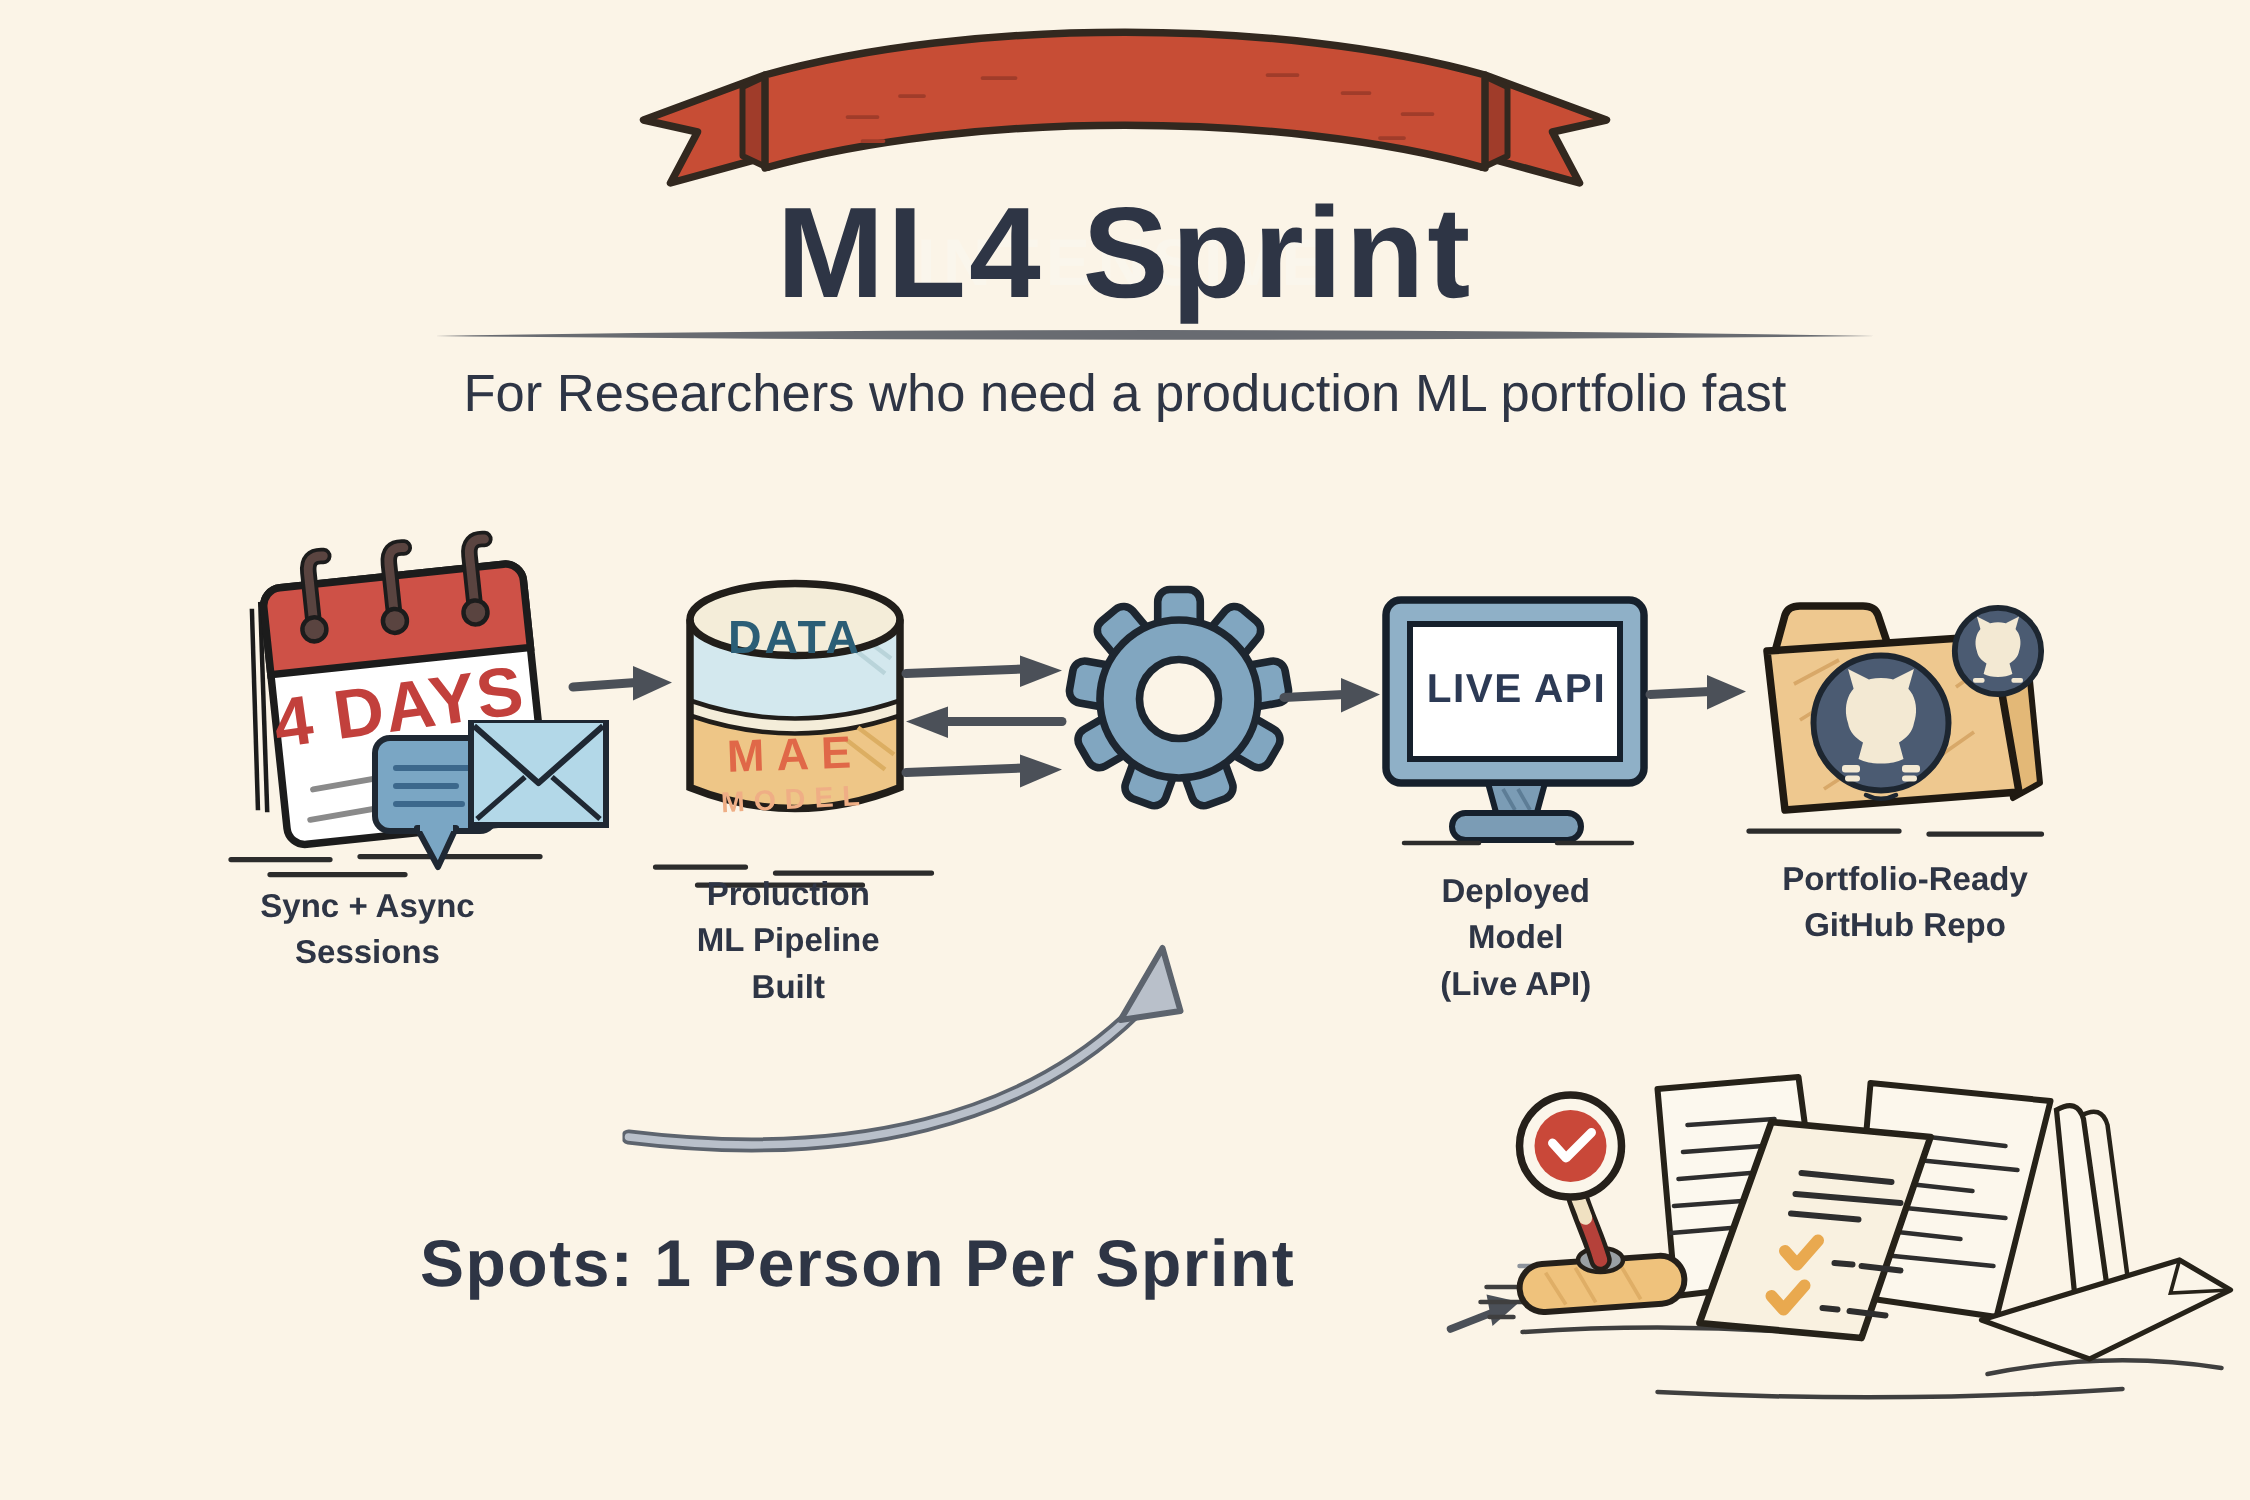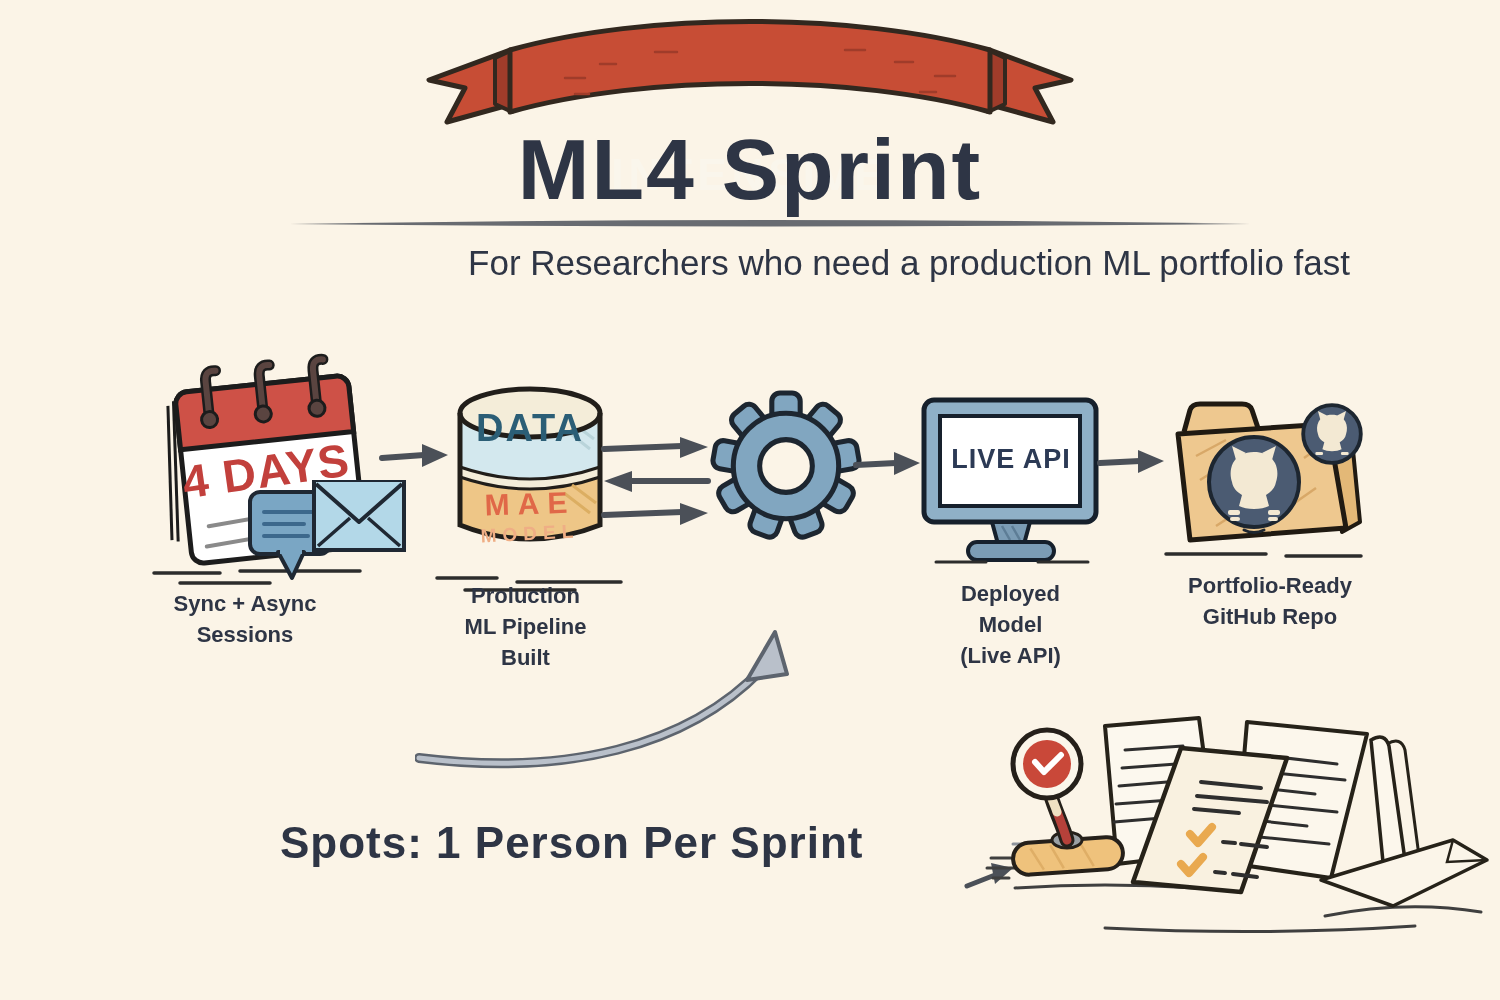--- a/index.html
+++ b/index.html
@@ -12,31 +12,31 @@
   .abs{position:absolute;}
   .banner-label{
     position:absolute; left:0; right:0; top:36; text-align:center;
     font-size:44px; font-weight:700; letter-spacing:5px; color:var(--banner-text,#faf6ec);
   }
   .title{
     left:250px; top:120px; width:1000px; text-align:center;
     font-size:86px; font-weight:700; letter-spacing:2px; color:var(--ink);
   }
   .subtitle{
-    left:150px; top:243px; width:1200px; text-align:right;
+    left:150px; top:243px; width:1200px; text-align:center;
     font-size:35px; font-weight:500; color:var(--ink);
   }
   .step-label{
     text-align:center; white-space:pre-line; font-weight:600;
     font-size:22px; line-height:1.42; color:var(--ink);
   }
   .icon-text{position:absolute; text-align:center; font-weight:800;}
   .days-text{left:28px; top:96px; width:200px; transform:rotate(-8deg);
     font-size:46px; letter-spacing:1px; color:var(--days-red,#c2403c);}
-  .data-text{left:0; top:24px; width:100%; font-size:38px; letter-spacing:2px; color:var(--data-teal,#2b5e76);}
+  .data-text{left:0; top:24px; width:100%; font-size:31px; letter-spacing:2px; color:var(--data-teal,#2b5e76);}
   .mae-text{left:0; top:104px; width:100%; transform:rotate(-2deg); font-size:30px; letter-spacing:8px; color:var(--mae-orange,#e06848);}
   .model-text{left:0; top:140px; width:100%; transform:rotate(-3deg); font-size:19px; letter-spacing:6px; color:var(--model-orange,#efae85);}
   .liveapi-text{left:0; top:48px; width:186px; font-size:27px; letter-spacing:1px; color:#2c3a55;}
   .footer-text{
     left:280px; top:818px; width:880px; text-align:left;
     font-size:44px; font-weight:700; letter-spacing:1px; color:var(--ink);
   }
 </style>
 </head>
 <body>

